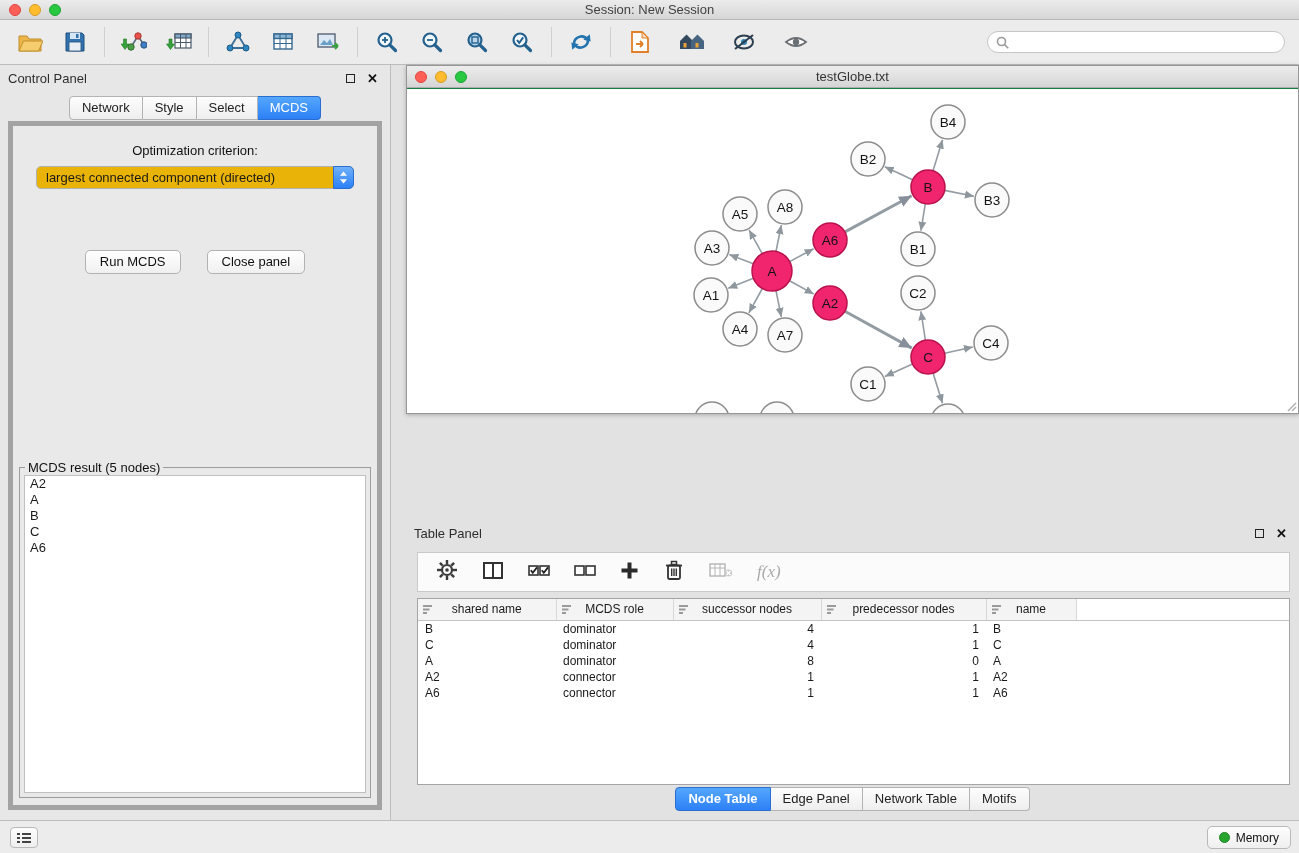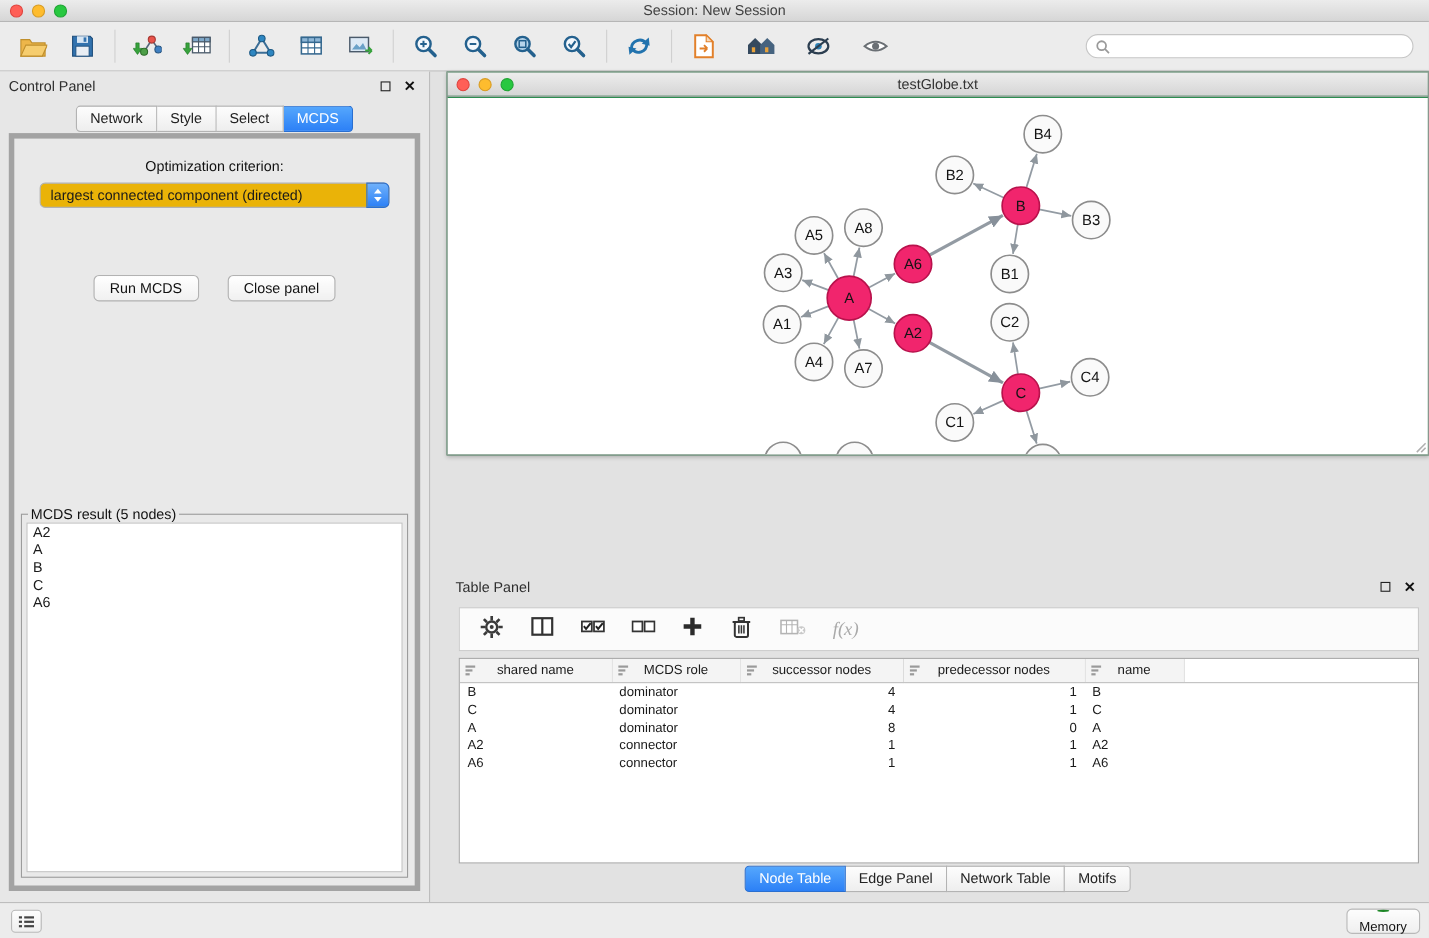--- a/index.html
+++ b/index.html
@@ -84,31 +84,31 @@
   th.filler-th { background:#fff; border-right:none; }
   th .sort-icon { position:absolute; left:5px; top:5px; }
   td { padding:0 7px; height:16px; line-height:16px; overflow:hidden; white-space:nowrap; }
   td.num { text-align:right; }
   td.filler-td { }
   .tp-tabs { position:absolute; bottom:1px; left:0; right:0; display:flex; justify-content:center; }
   .tp-tab { font-size:13px; padding:3px 12px 4px; background:linear-gradient(#fdfdfd,#eee);
     border:1px solid #b3b3b3; border-left:none; color:#222; }
   .tp-tab:first-child { border-left:1px solid #b3b3b3; border-radius:4px 0 0 4px; }
   .tp-tab:last-child { border-radius:0 4px 4px 0; }
-  .tp-tab.active { background:linear-gradient(#55a7fd,#2c80f6); color:#fff; border-color:#2a6fd0; }
+  .tp-tab.active { background:linear-gradient(#55a7fd,#2c80f6); color:#fff; border-color:#2a6fd0;font-weight:bold; }
 
   
   .statusbar { position:absolute; left:0; right:0; top:820px; height:33px; background:#ececec;
     border-top:1px solid #bdbdbd; }
   .status-left-btn { position:absolute; left:10px; top:6px; width:28px; height:21px;
     border:1px solid #b9b9b9; border-radius:4px; background:linear-gradient(#fdfdfd,#efefef);
     display:flex; align-items:center; justify-content:center; }
   .memory-btn { position:absolute; right:8px; top:5px; height:23px; padding:0 11px;
     border:1px solid #b9b9b9; border-radius:5px; background:linear-gradient(#fdfdfd,#efefef);
-    display:flex; align-items:center; gap:6px; font-size:12px; color:#111;flex-direction:column; }
+    display:flex; align-items:center; gap:6px; font-size:12px; color:#111; }
   .memory-dot { width:11px; height:11px; border-radius:50%; background:#28a52f; border:1px solid #1d8526; }
 </style>
 </head>
 <body>
 
 <div class="app">
 
   <div class="mac-titlebar">
     <div class="traffic">
       <span class="light red"></span>

